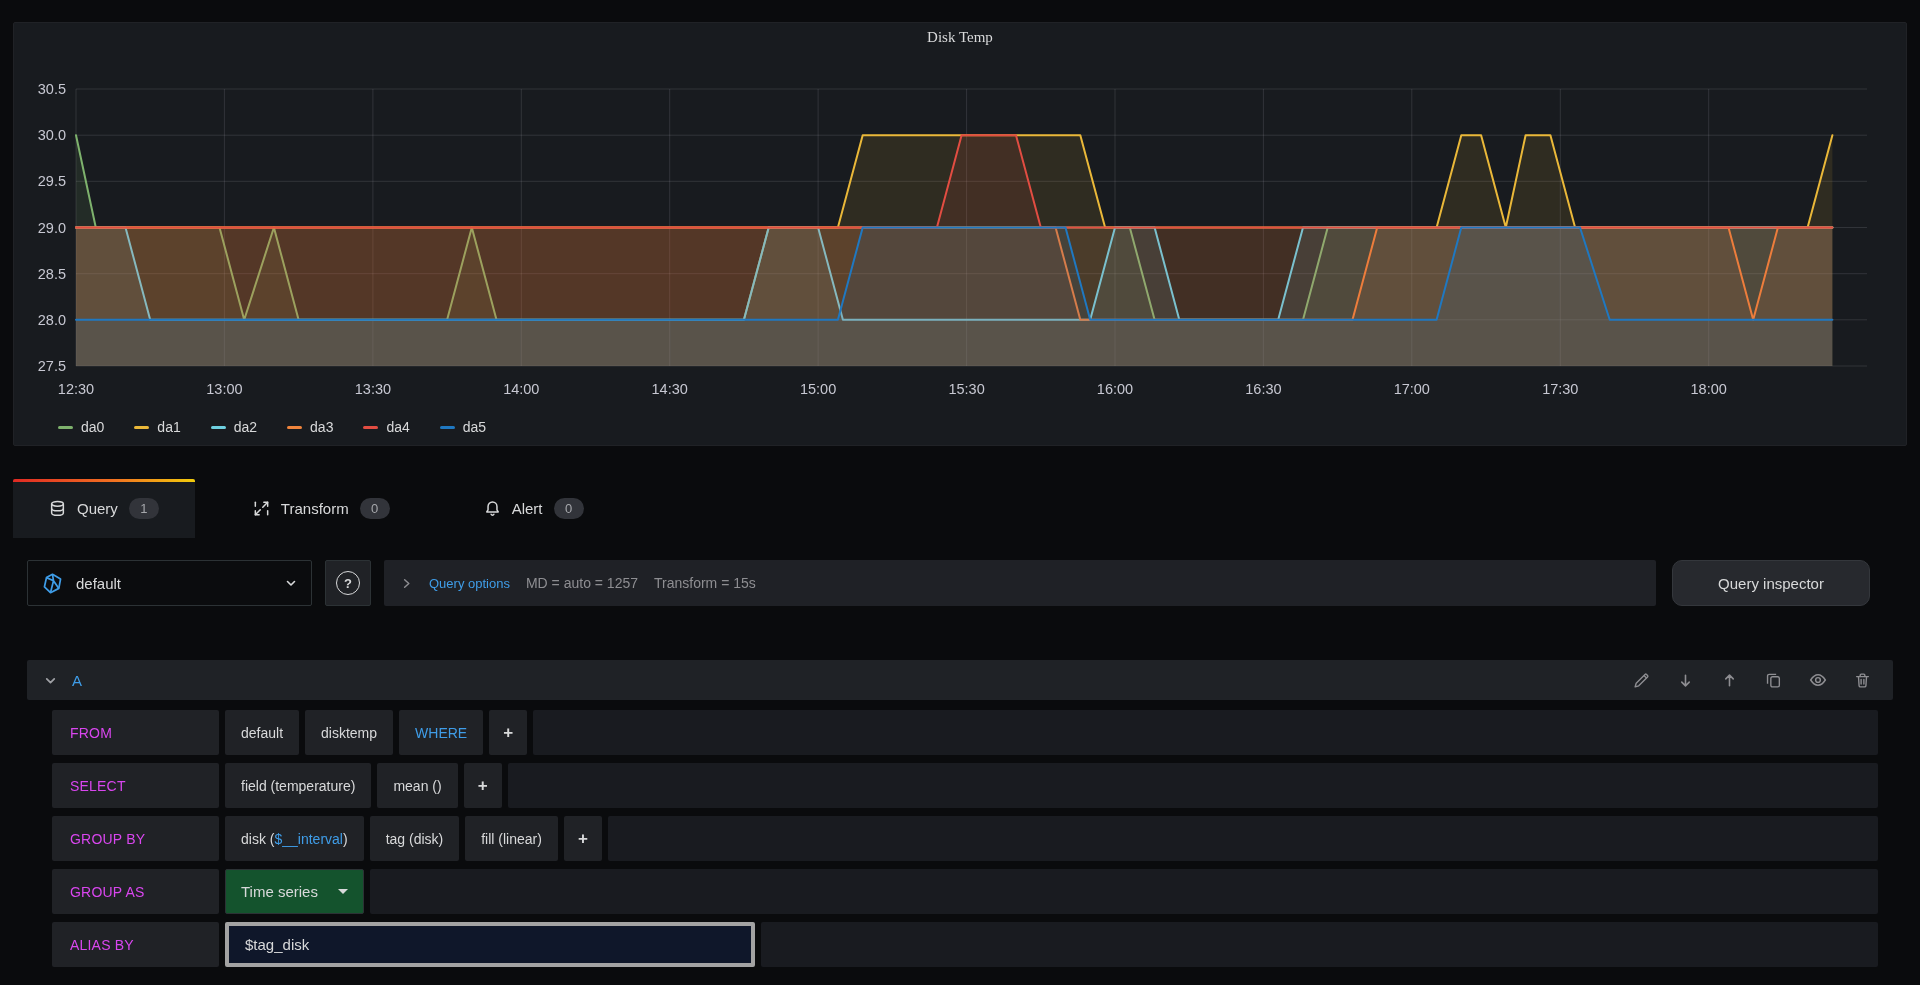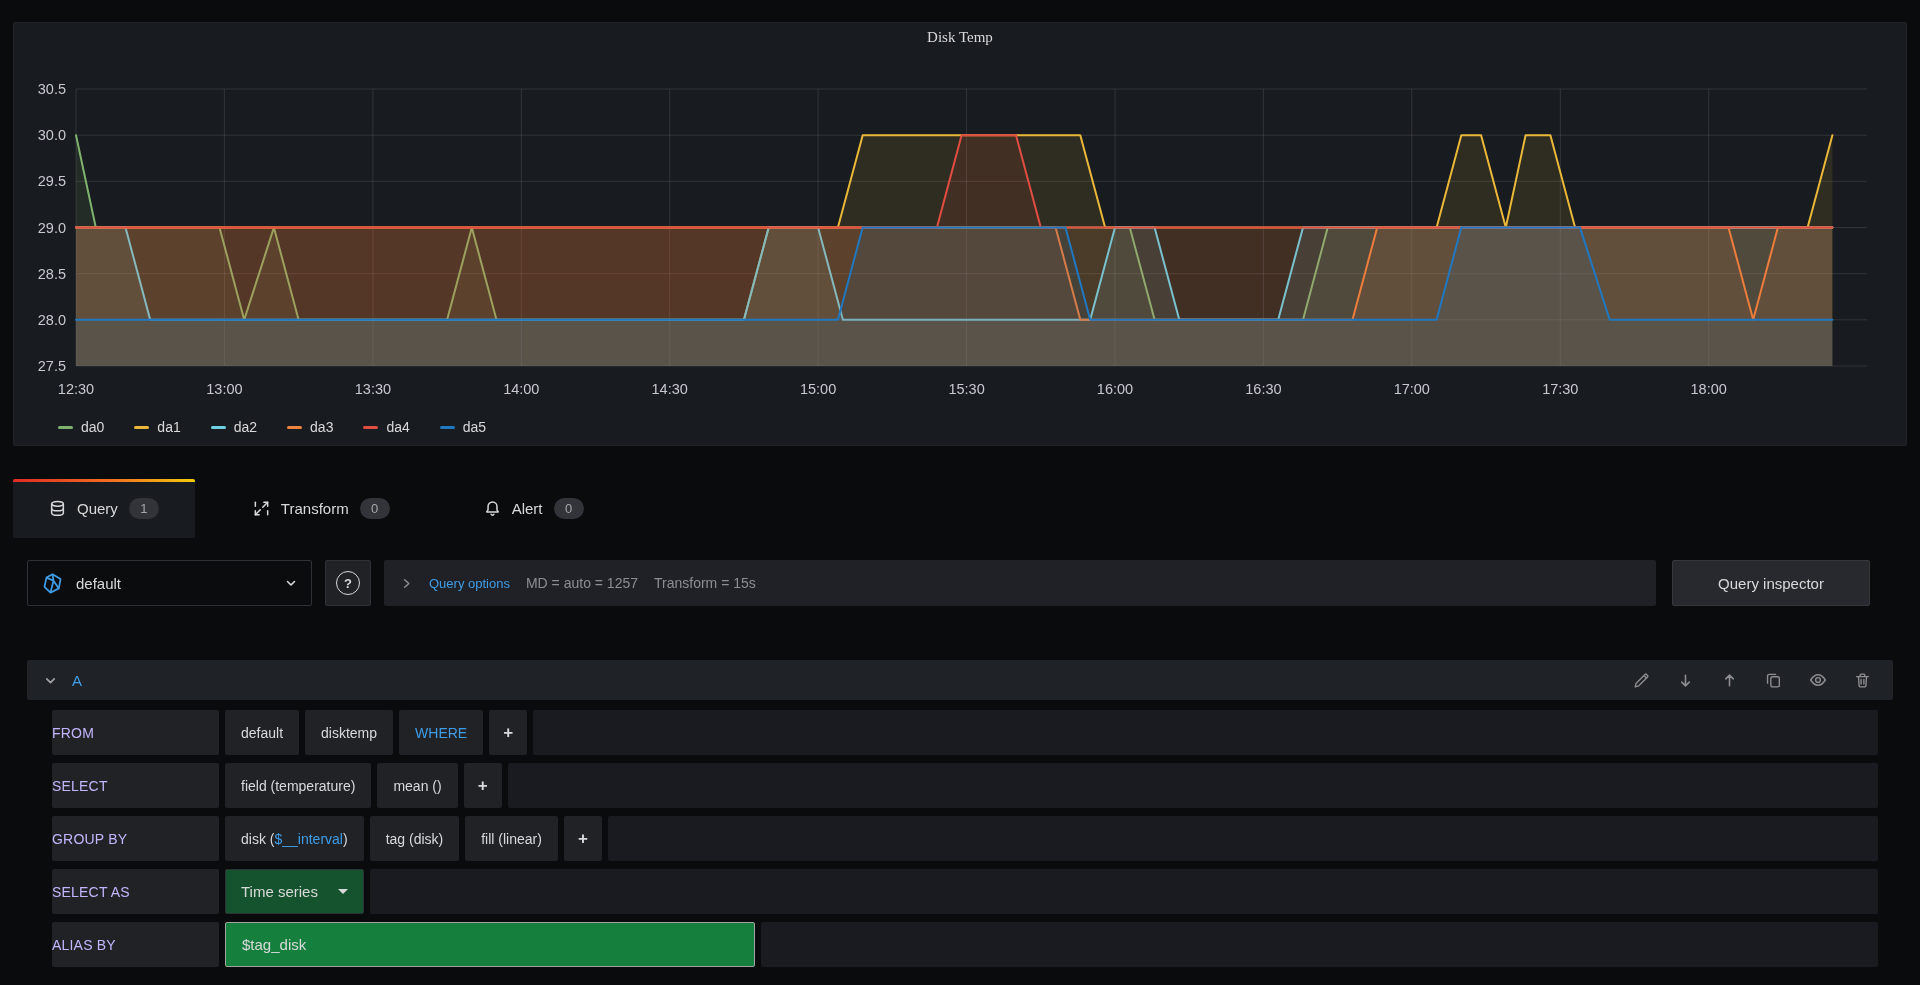--- a/index.html
+++ b/index.html
@@ -27,40 +27,40 @@
 
   
   .ds-picker{position:absolute;left:27px;top:560px;width:285px;height:46px;background:#0b0c0e;border:1px solid #2c3235;border-radius:2px;box-sizing:border-box;display:flex;align-items:center;padding:0 13px;gap:12px;cursor:pointer;}
   .ds-name{font-size:15px;color:#d8d9da;}
   .ds-chevron{margin-left:auto;display:flex;align-items:center;}
   .help-btn{position:absolute;left:325px;top:560px;width:46px;height:46px;background:#202226;border:1px solid #2c3235;border-radius:2px;box-sizing:border-box;display:flex;align-items:center;justify-content:center;cursor:pointer;}
   .help-circle{width:22px;height:22px;border:1.6px solid #d8d9da;border-radius:50%;display:flex;align-items:center;justify-content:center;font-size:13px;font-weight:700;color:#d8d9da;}
   .options-bar{position:absolute;left:384px;top:560px;width:1272px;height:46px;background:#1f2126;border-radius:2px;display:flex;align-items:center;gap:16px;padding:0 16px;box-sizing:border-box;}
   .qo-label{color:#3f9de8;font-size:13px;cursor:pointer;}
   .qo-meta{color:#8e8e92;font-size:14px;margin-left:0;}
-  .inspector-btn{position:absolute;left:1672px;top:560px;width:198px;height:46px;background:#27292e;border:1px solid #34373c;border-radius:2px;box-sizing:border-box;display:flex;align-items:center;justify-content:center;font-size:15px;font-weight:500;color:#d8d9da;cursor:pointer;}
+  .inspector-btn{position:absolute;left:1672px;top:560px;width:198px;height:46px;background:#27292e;border:1px solid #34373c;border-radius:10px;box-sizing:border-box;display:flex;align-items:center;justify-content:center;font-size:15px;font-weight:500;color:#d8d9da;cursor:pointer;}
 
   
   .refrow{position:absolute;left:27px;top:660px;width:1866px;height:40px;background:#1f2226;border-radius:2px;display:flex;align-items:center;padding:0 16px;box-sizing:border-box;}
   .ref-id{color:#3f9de8;font-size:15px;font-weight:500;margin-left:14px;}
   .ricons{margin-left:auto;display:flex;align-items:center;gap:27px;padding-right:6px;}
   .ricon{display:flex;align-items:center;cursor:pointer;}
   .ricon svg{stroke:#8e8e92;}
 
   
   .qrow{position:absolute;left:52px;width:1826px;height:45px;display:flex;align-items:stretch;gap:6px;}
-  .qlabel{width:167px;flex:0 0 167px;background:#202226;border-radius:2px;display:flex;align-items:center;box-sizing:border-box;color:#c4b5fd;font-size:14px;font-weight:500;letter-spacing:.2px;}
+  .qlabel{width:167px;flex:0 0 167px;background:#202226;border-radius:2px;display:flex;align-items:center;padding-left:18px;box-sizing:border-box;color:#d946ef;font-size:14px;font-weight:500;letter-spacing:.2px;}
   .qseg{background:#202226;border-radius:2px;display:flex;align-items:center;padding:0 16px;color:#d8d9da;font-size:14px;font-weight:500;cursor:pointer;white-space:pre;}
   .qseg.accent{color:#3f9de8;}
   .qseg .accent{color:#3f9de8;}
   .qseg.plus{width:38px;padding:0;justify-content:center;font-size:17px;font-weight:700;}
   .qfill{flex:1;background:#191b20;border-radius:2px;}
   .qdrop{background:#14532d;border:1px solid #2c3235;border-radius:2px;box-sizing:border-box;display:flex;align-items:center;gap:20px;padding:0 15px;font-size:15px;color:#d8d9da;cursor:pointer;}
   .caret{width:0;height:0;border-left:5px solid transparent;border-right:5px solid transparent;border-top:5px solid #d8d9da;}
-  .qinput{width:530px;flex:0 0 530px;background:#15803d;border:1px solid #a3a3a3;border-radius:2px;box-sizing:border-box;color:#d8d9da;font-size:15px;font-family:"Liberation Sans",sans-serif;padding:16px 16px;outline:none;}
+  .qinput{width:530px;flex:0 0 530px;background:#0f172a;border:4px solid #a3a3a3;border-radius:2px;box-sizing:border-box;color:#d8d9da;font-size:15px;font-family:"Liberation Sans",sans-serif;padding:16px 16px;outline:none;}
 </style>
 </head>
 <body>
 
 <div id="app">
 
   <div class="panel">
     <div class="panel-title">Disk Temp</div>
     <svg id="chart-svg" width="1892" height="390" viewBox="0 0 1892 390">
         <line x1="62.0" x2="62.0" y1="66" y2="343" class="grid"></line>
@@ -279,21 +279,21 @@
   <div class="qrow" style="top:816px">
     <div class="qlabel">GROUP BY</div>
     <div class="qseg"><span>disk (</span><span class="accent">$__interval</span><span>)</span></div>
     <div class="qseg">tag (disk)</div>
     <div class="qseg">fill (linear)</div>
     <div class="qseg plus">+</div>
     <div class="qfill"></div>
   </div>
 
   <div class="qrow" style="top:869px">
-    <div class="qlabel">SELECT AS</div>
+    <div class="qlabel">GROUP AS</div>
     <div class="qdrop">
       <span>Time series</span>
       <span class="caret"></span>
     </div>
     <div class="qfill"></div>
   </div>
 
   <div class="qrow" style="top:922px">
     <div class="qlabel">ALIAS BY</div>
     <input class="qinput" value="$tag_disk" style="">

